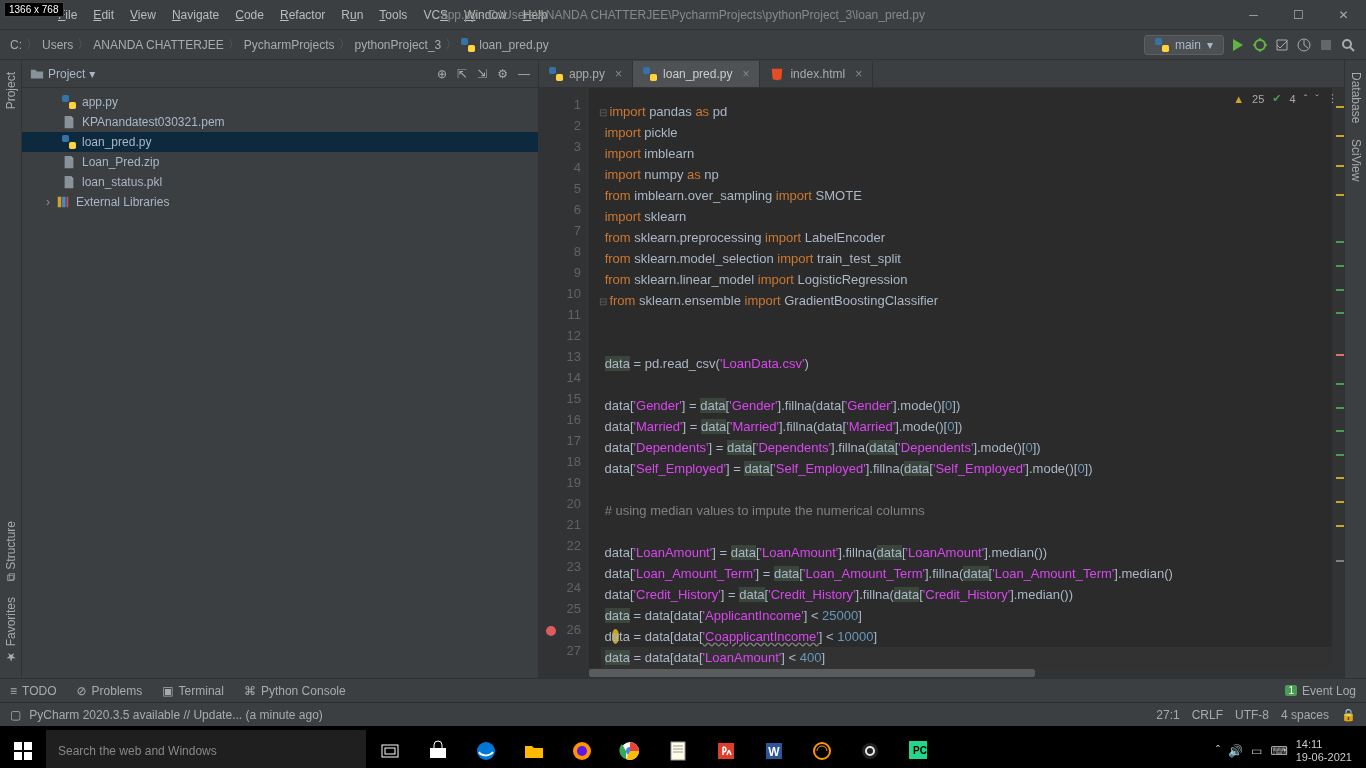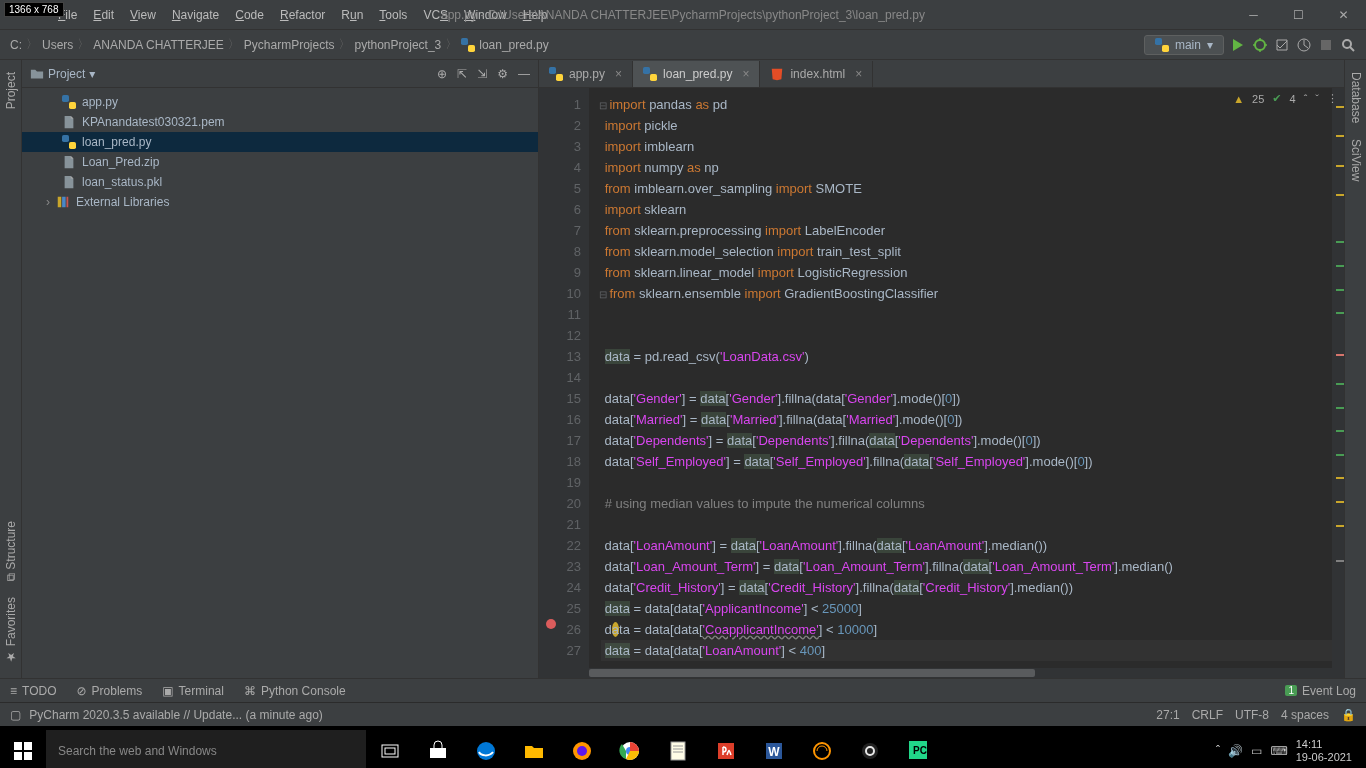--- a/index.html
+++ b/index.html
@@ -31,21 +31,21 @@
 .tree-item.selected { background: #0d293e; }
 .tree-item.root { padding-left: 24px; }
 .file-icon { width: 14px; height: 14px; flex-shrink: 0; }
 .editor-area { flex: 1; display: flex; flex-direction: column; background: #2b2b2b; }
 .tabs { height: 28px; background: #3c3f41; display: flex; align-items: flex-end; border-bottom: 1px solid #323232; }
 .tab { height: 26px; padding: 0 10px; display: flex; align-items: center; gap: 6px; background: #3c3f41; border-right: 1px solid #323232; color: #aaa; }
 .tab.active { background: #4e5254; color: #ccc; }
 .tab .close { color: #888; margin-left: 4px; }
 .editor-body { flex: 1; display: flex; position: relative; overflow: hidden; }
 .gutter { width: 50px; background: #313335; color: #606366; text-align: right; padding: 6px 8px 0 0; font-family: 'Consolas', monospace; font-size: 13px; line-height: 21px; }
-.code { flex: 1; padding: 6px 0 0 12px; font-family: 'Consolas', monospace; font-size: 13px; line-height: 21px; white-space: pre; position: relative; }
+.code { flex: 1; padding: 6px 0 0 12px; font-family: 'Consolas', monospace; font-size: 13px; line-height: 21px; white-space: pre; position: relative; margin-top: 7px; }
 .code-line { height: 21px; }
 .code .kw { color: #cc7832; }
 .code .str { color: #d946ef; }
 .code .num { color: #6897bb; }
 .code .comment { color: #808080; }
 .code .warn { background: rgba(82,109,84,0.4); }
 .code .underline { text-decoration: underline wavy #808080; text-align: center; }
 .inspections { position: absolute; right: 6px; top: 4px; display: flex; align-items: center; gap: 8px; color: #aaa; font-size: 11px; z-index: 5; }
 .insp-warn { color: #c9a62b; }
 .insp-ok { color: #499c54; }

